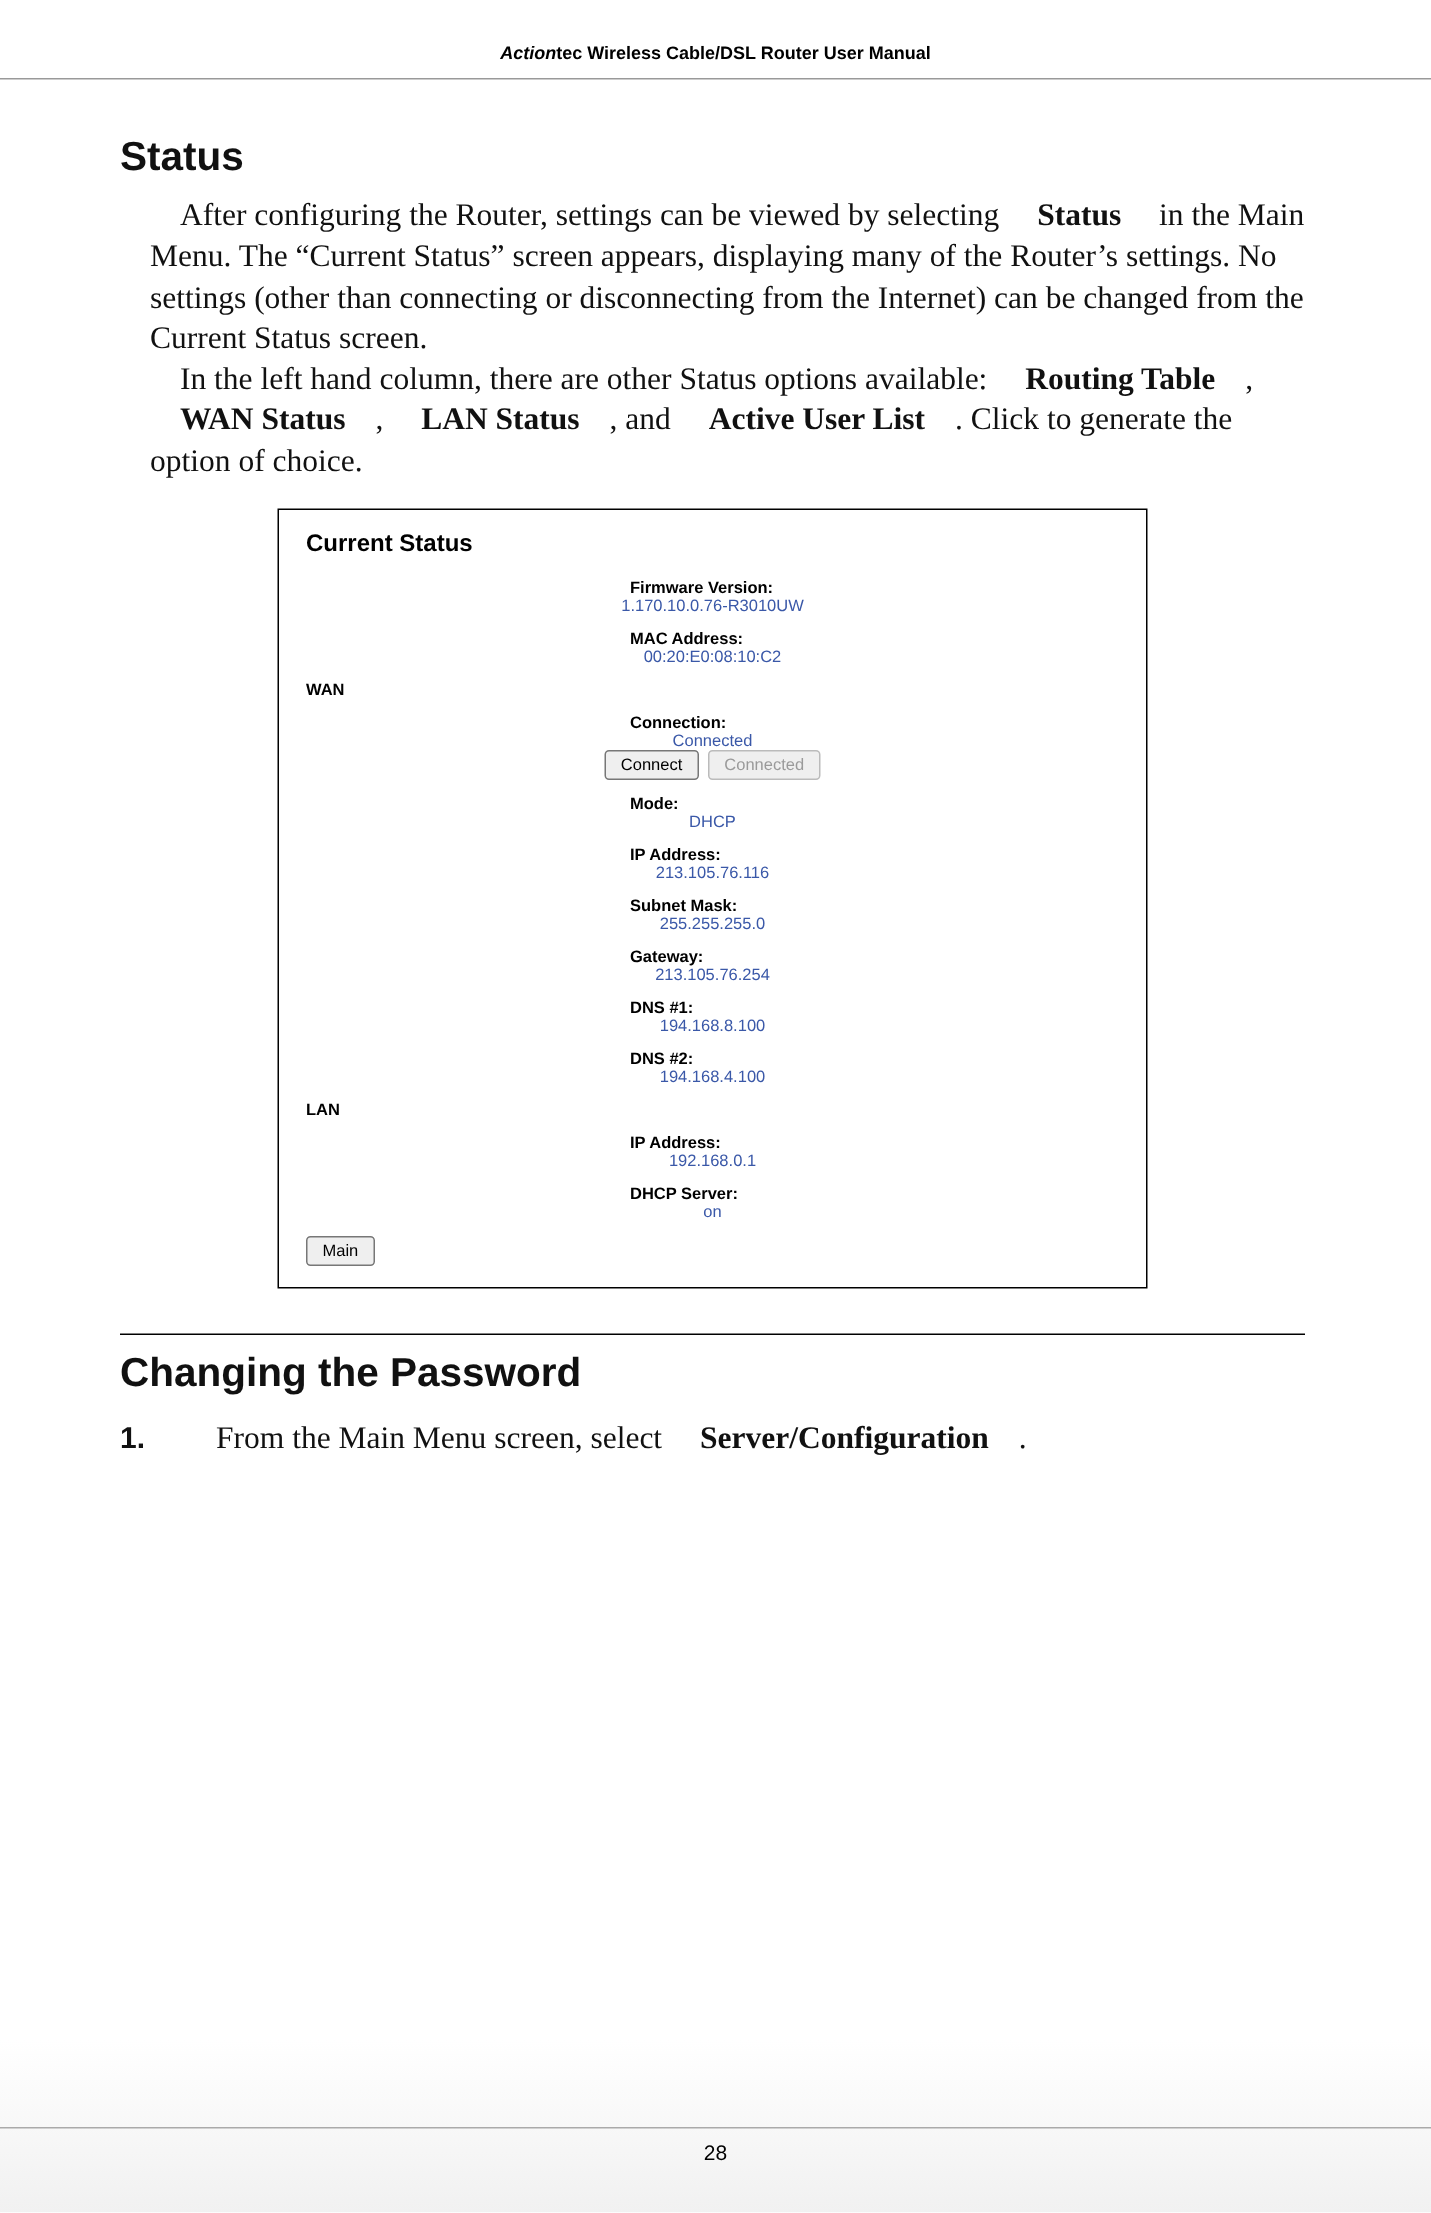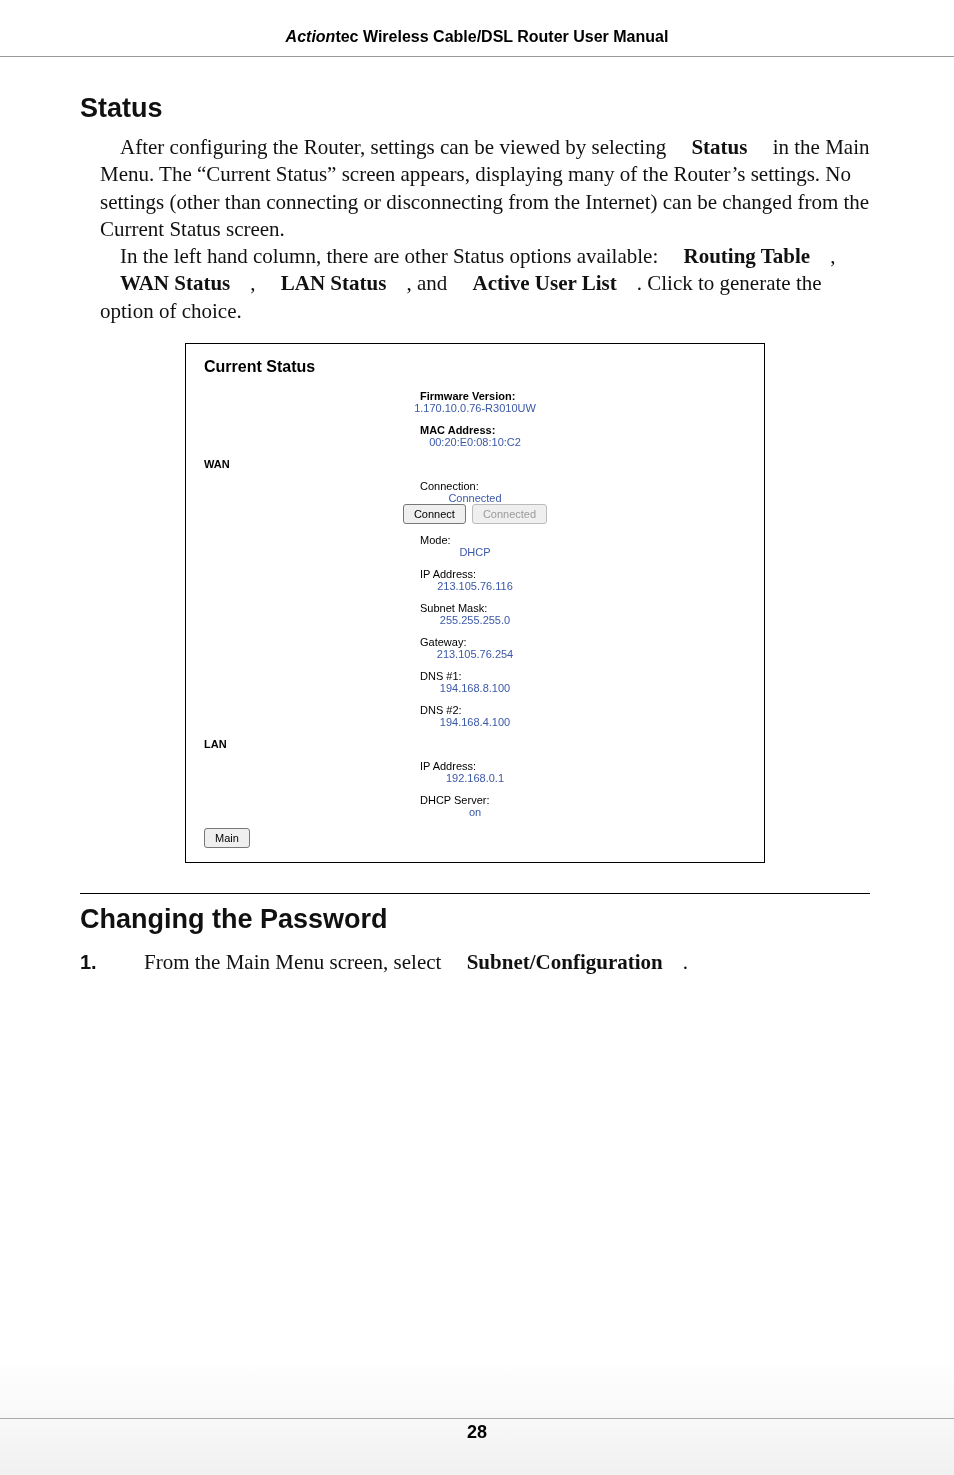--- a/index.html
+++ b/index.html
@@ -8,21 +8,21 @@
     width: 954px;
     min-height: 1475px;
     padding: 0;
     position: relative;
     background: linear-gradient(to bottom, #fff 0, #fff 1360px, #f1f1f1 1475px);
   }
   .top-header {
     text-align: center;
     font-family: 'Segoe UI', Arial, sans-serif;
     font-weight: 700;
-    font-size: 16px;
+    font-size: 12px;
     padding-top: 28px;
     padding-bottom: 10px;
     color: #000;
   }
   .top-header .brand { font-style: italic; }
   .top-rule {
     border: none;
     border-top: 1px solid #999;
     margin: 0 0 0 0;
   }
@@ -56,21 +56,21 @@
     font-size: 11px;
     color: #000;
   }
   .status-box h3 {
     font-family: Verdana, Arial, sans-serif;
     font-size: 16px;
     font-weight: 700;
     margin-bottom: 14px;
   }
   .status-row { display: flex; align-items: center; margin-bottom: 10px; flex-direction: column; }
-  .status-label { width: 110px; font-weight: 400; }
+  .status-label { width: 110px; font-weight: 700; }
   .status-label.bold-lbl { font-weight: 700; }
   .status-val { color: #3a58a8; flex: 1; }
   .sect-head { font-weight: 700; margin: 6px 0 10px 0; font-size: 11px; }
   .btn-row { display: flex; gap: 6px; }
   .ui-btn {
     font-family: Arial, sans-serif;
     font-size: 11px;
     background: #efefef;
     border: 1px solid #777;
     border-radius: 3px;
@@ -108,22 +108,22 @@
     font-weight: 800;
     font-size: 20px;
     width: 20px;
   }
   .footer-num {
     position: absolute;
     bottom: 32px;
     left: 0; right: 0;
     text-align: center;
     font-family: 'Segoe UI', Arial, sans-serif;
-    font-weight: 700;
-    font-size: 18px;
+    font-weight: 400;
+    font-size: 14px;
     color: #000;
   }
   .footer-line {
     position: absolute;
     bottom: 56px;
     left: 0; right: 0;
     border-top: 1px solid #aaa;
   }
 </style>
 </head>
@@ -214,21 +214,21 @@
     </div>
 
     <hr class="sect-rule">
 
     <h2 class="section">Changing the Password</h2>
 
     <ol class="steps">
       <li>
         <span class="step-num">1.</span>
         <span>
-          <span class="body-frag">From the Main Menu screen, select </span><span class="body-frag bold">Subnet/Configuration</span><span class="body-frag">.</span>
+          <span class="body-frag">From the Main Menu screen, select </span><span class="body-frag bold">Server/Configuration</span><span class="body-frag">.</span>
         </span>
       </li>
     </ol>
 
   </div>
 
   <div class="footer-line"></div>
   <div class="footer-num">28</div>
 </div>
 

